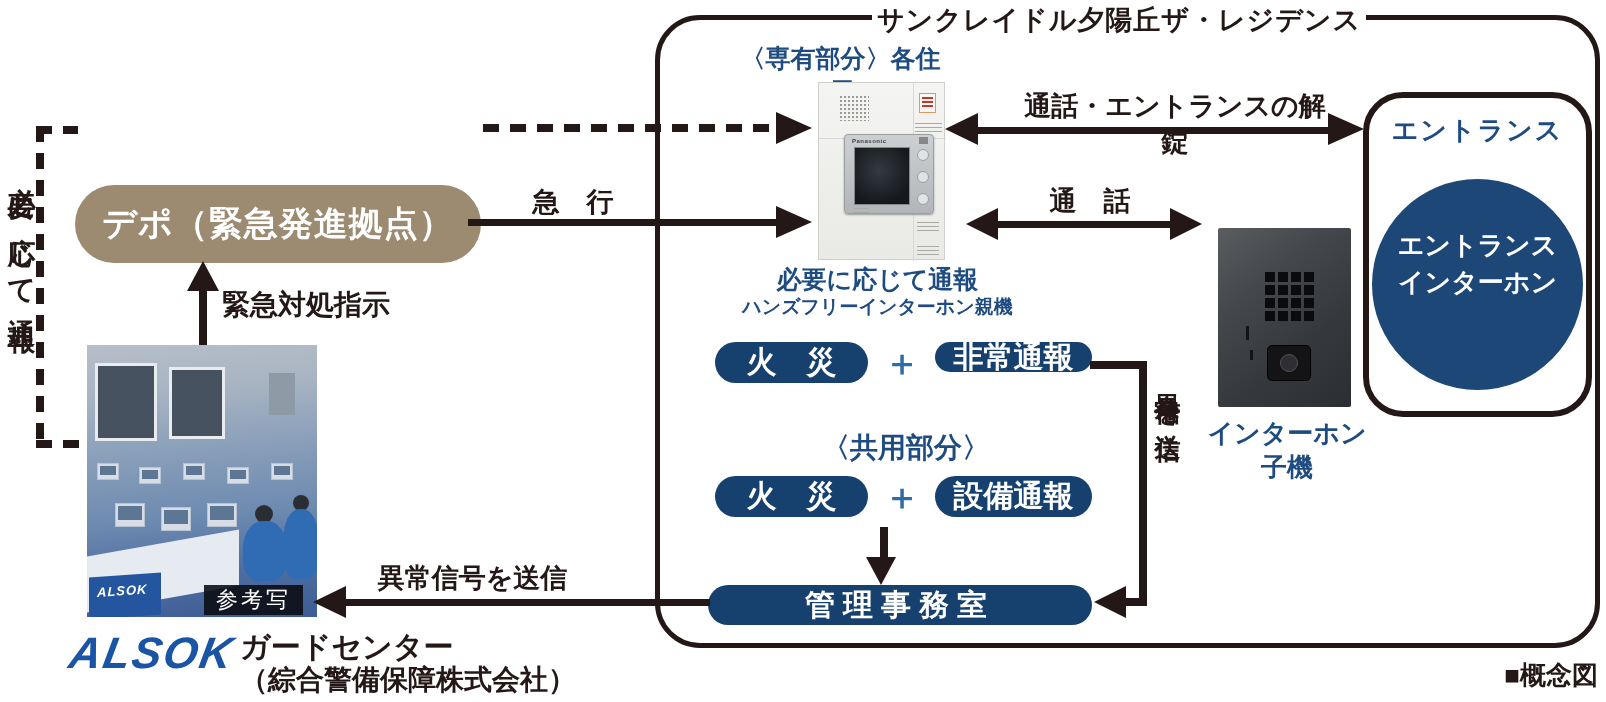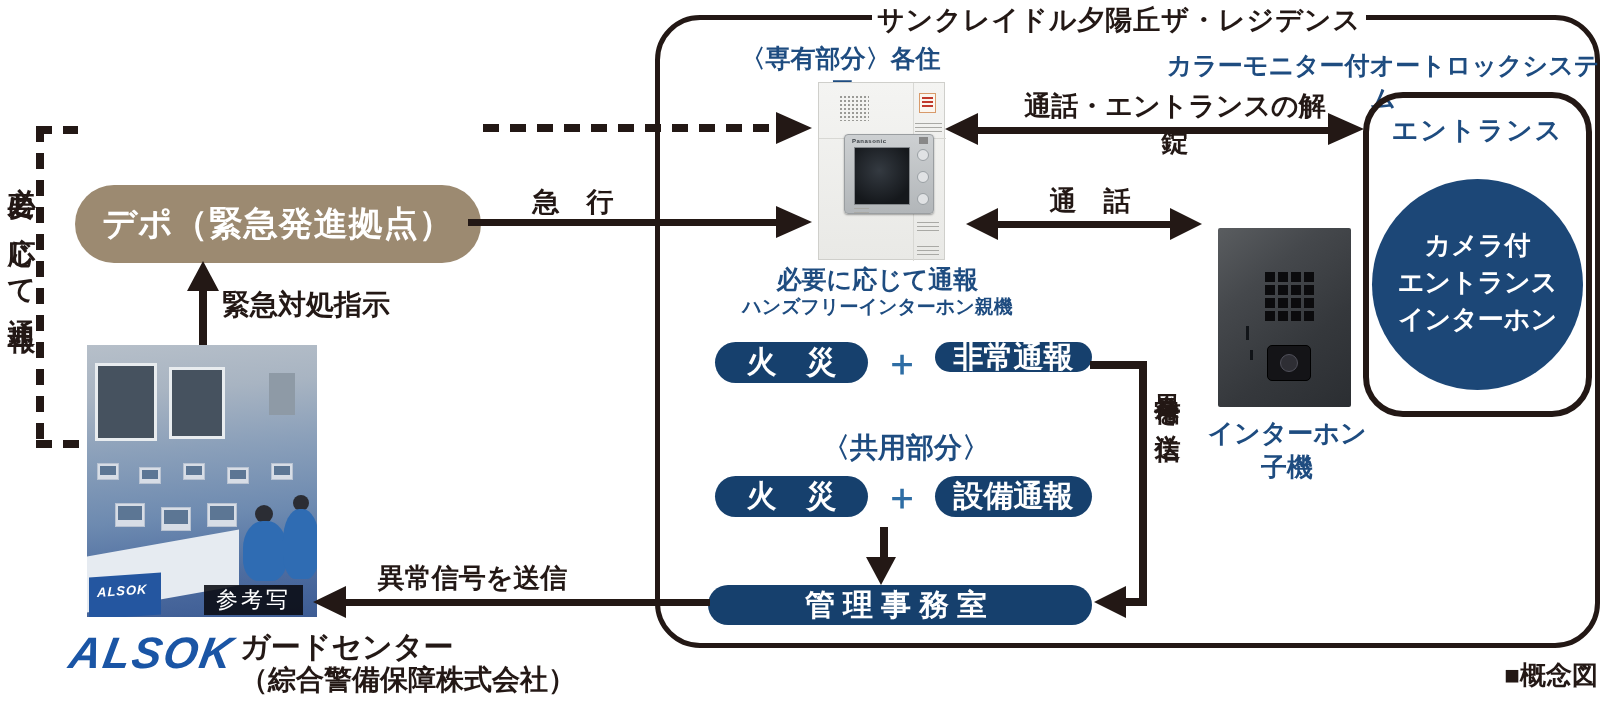--- a/index.html
+++ b/index.html
@@ -115,21 +115,20 @@
 </head>
 <body>
 
 <div id="canvas">
 
   <div class="abs bigbox"></div>
   <div class="abs title-mask"></div>
   <div class="abs building-title ctr blktxt sans">サンクレイドル夕陽丘ザ・レジデンス</div>
 
   <div class="abs ctr bluetxt sans" style="left:733px;top:42px;width:215px;font-size:25px;">〈専有部分〉各住戸</div>
-  <div class="abs ctr bluetxt sans" style="left:1163px;top:49px;width:440px;font-size:25px;">カラーモニター付オートロックシステム</div>
 
   <div class="abs tanbox depot">
     <span>デポ（緊急発進拠点）</span>
   </div>
 
   <div class="abs dash-h" style="left:36px;top:126px;width:42px;height:8px;"></div>
   <div class="abs dash-v" style="left:36px;top:126px;width:8px;height:322px;"></div>
   <div class="abs dash-h" style="left:36px;top:440px;width:54px;height:8px;"></div>
   <div class="abs vtext serif blktxt" style="left:2px;top:165px;font-size:28px;letter-spacing:6px;">必要に応じて通報</div>
 
@@ -260,20 +259,19 @@
     <div class="abs sbutton">
         <span></span>
       </div>
   </div>
   <div class="abs ctr bluetxt sans" style="left:1203px;top:416px;width:168px;font-size:26px;">インターホン</div>
   <div class="abs ctr bluetxt sans" style="left:1203px;top:450px;width:168px;font-size:26px;">子機</div>
 
   <div class="abs entrancebox"></div>
   <div class="abs ctr bluetxt sans" style="left:1363px;top:113px;width:229px;font-size:26px;letter-spacing:2px;">エントランス</div>
   <div class="abs entr-circle">
-    <div>カメラ付</div>
     <div>エントランス</div>
     <div>インターホン</div>
   </div>
 
   <div class="abs blktxt sans" style="left:1450px;top:658px;width:148px;font-size:26px;text-align:right;">■概念図</div>
 
 </div>
 
 </body></html>

